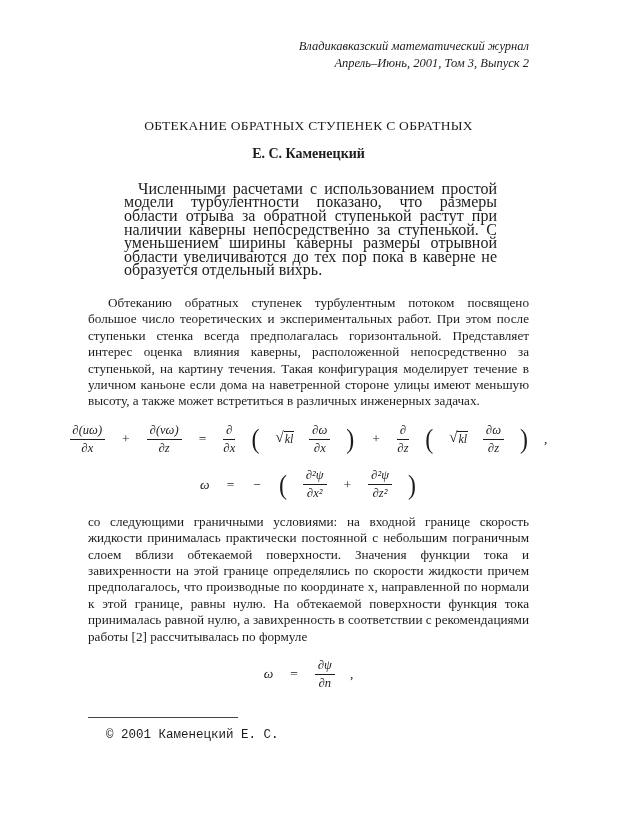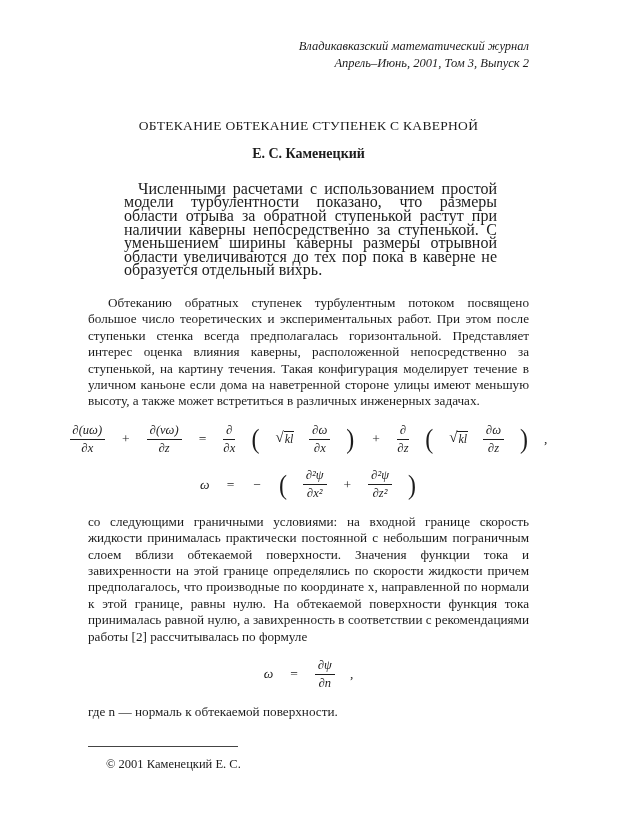--- a/index.html
+++ b/index.html
@@ -79,39 +79,39 @@
     font-size: 24px;
     font-weight: 300;
     transform: scaleY(1.12);
     line-height: 1;
     margin: 0 1px;
   }
   .sqrt { display: inline-flex; align-items: flex-start; }
   .rsign { font-style: normal; font-size: 15px; line-height: 1; transform: translateY(-1px); }
   .radicand { border-top: 1px solid #1c1c1c; font-size: 12px; line-height: 1.25; padding: 0 1px; }
   .eq-end { font-style: normal; }
-  .footer { margin-top: 26px; }
+  .footer { margin-top: 26px; font-family: Liberation Mono, monospace; }
   .footnote-rule { width: 150px; height: 0; border-top: 1px solid #444; }
   .copyright-line {
     margin: 10px 0 0 18px;
     font-size: 12.5px;
   }
 </style>
 </head>
 <body>
 
 <div class="page">
 
   <div class="journal-header">
     <div>Владикавказский математический журнал</div>
     <div>Апрель–Июнь, 2001, Том 3, Выпуск 2</div>
   </div>
 
 
-  <h1 class="paper-title">ОБТЕКАНИЕ ОБТЕКАНИЕ СТУПЕНЕК С КАВЕРНОЙ</h1>
+  <h1 class="paper-title">ОБТЕКАНИЕ ОБРАТНЫХ СТУПЕНЕК С ОБРАТНЫХ</h1>
 
   <div class="author-name">Е. С. Каменецкий</div>
 
   <div class="abstract">Численными расчетами с использованием простой модели турбулентности показано, что размеры области отрыва за обратной ступенькой растут при наличии каверны непосредственно за ступенькой. С уменьшением ширины каверны размеры отрывной области увеличиваются до тех пор пока в каверне не образуется отдельный вихрь.</div>
 
   <p class="body-par indent first">Обтеканию обратных ступенек турбулентным потоком посвящено большое число теоретических и экспериментальных работ. При этом после ступеньки стенка всегда предполагалась горизонтальной. Представляет интерес оценка влияния каверны, расположенной непосредственно за ступенькой, на картину течения. Такая конфигурация моделирует течение в уличном каньоне если дома на наветренной стороне улицы имеют меньшую высоту, а также может встретиться в различных инженерных задачах.</p>
 
 
   <div class="equation">
     <span class="frac">
@@ -178,20 +178,19 @@
   <div class="equation">
     <span>ω</span>
     <span class="op">=</span>
     <span class="frac">
       <span class="num">∂ψ</span>
       <span class="den">∂n</span>
     </span>
     <span class="eq-end">,</span>
   </div>
 
-  <p class="body-par">где n — нормаль к обтекаемой поверхности.</p>
 
   <div class="footer">
     <div class="footnote-rule"></div>
     <div class="copyright-line">© 2001 Каменецкий Е. С.</div>
   </div>
 
 </div>
 
 </body></html>

